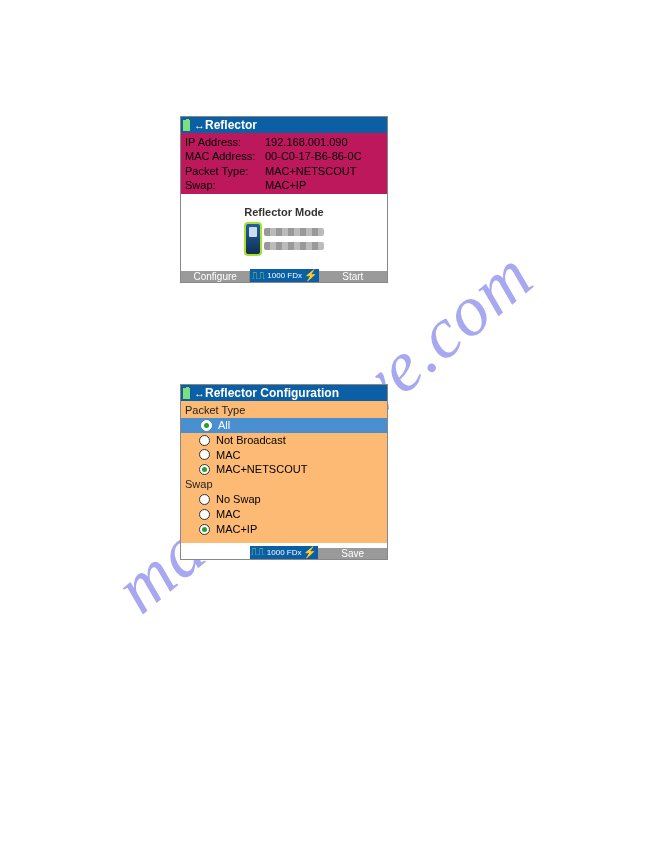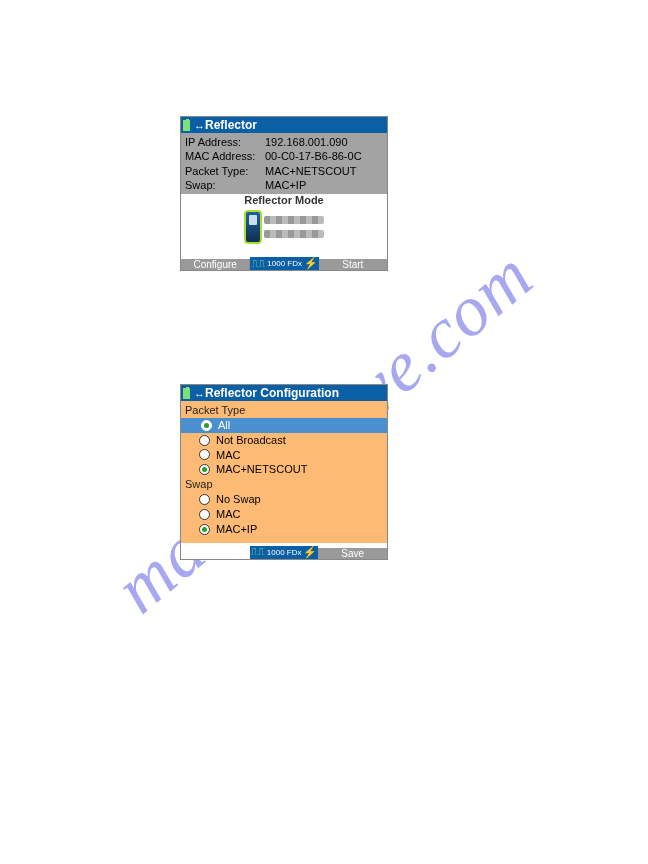--- a/index.html
+++ b/index.html
@@ -65,30 +65,30 @@
   }
   .title-text {
     flex: 1;
     text-align: left;
     font-size: 12px;
   }
 
   .info-block {
     padding: 2px 4px;
     line-height: 1.3;
-    background: #a3a3a3;
+    background: #be185d;
   }
   .info-row { display: flex; }
   .info-label { width: 80px; }
   .info-value { flex: 1; }
 
   .mode-area {
     background: #fff;
     text-align: center;
-    padding: 0 0 10px 0;
+    padding: 12px 0 10px 0;
   }
   .mode-title {
     font-weight: bold;
     font-size: 11px;
     color: #333;
     margin-bottom: 4px;
   }
   .device-graphic {
     display: flex;
     align-items: center;

